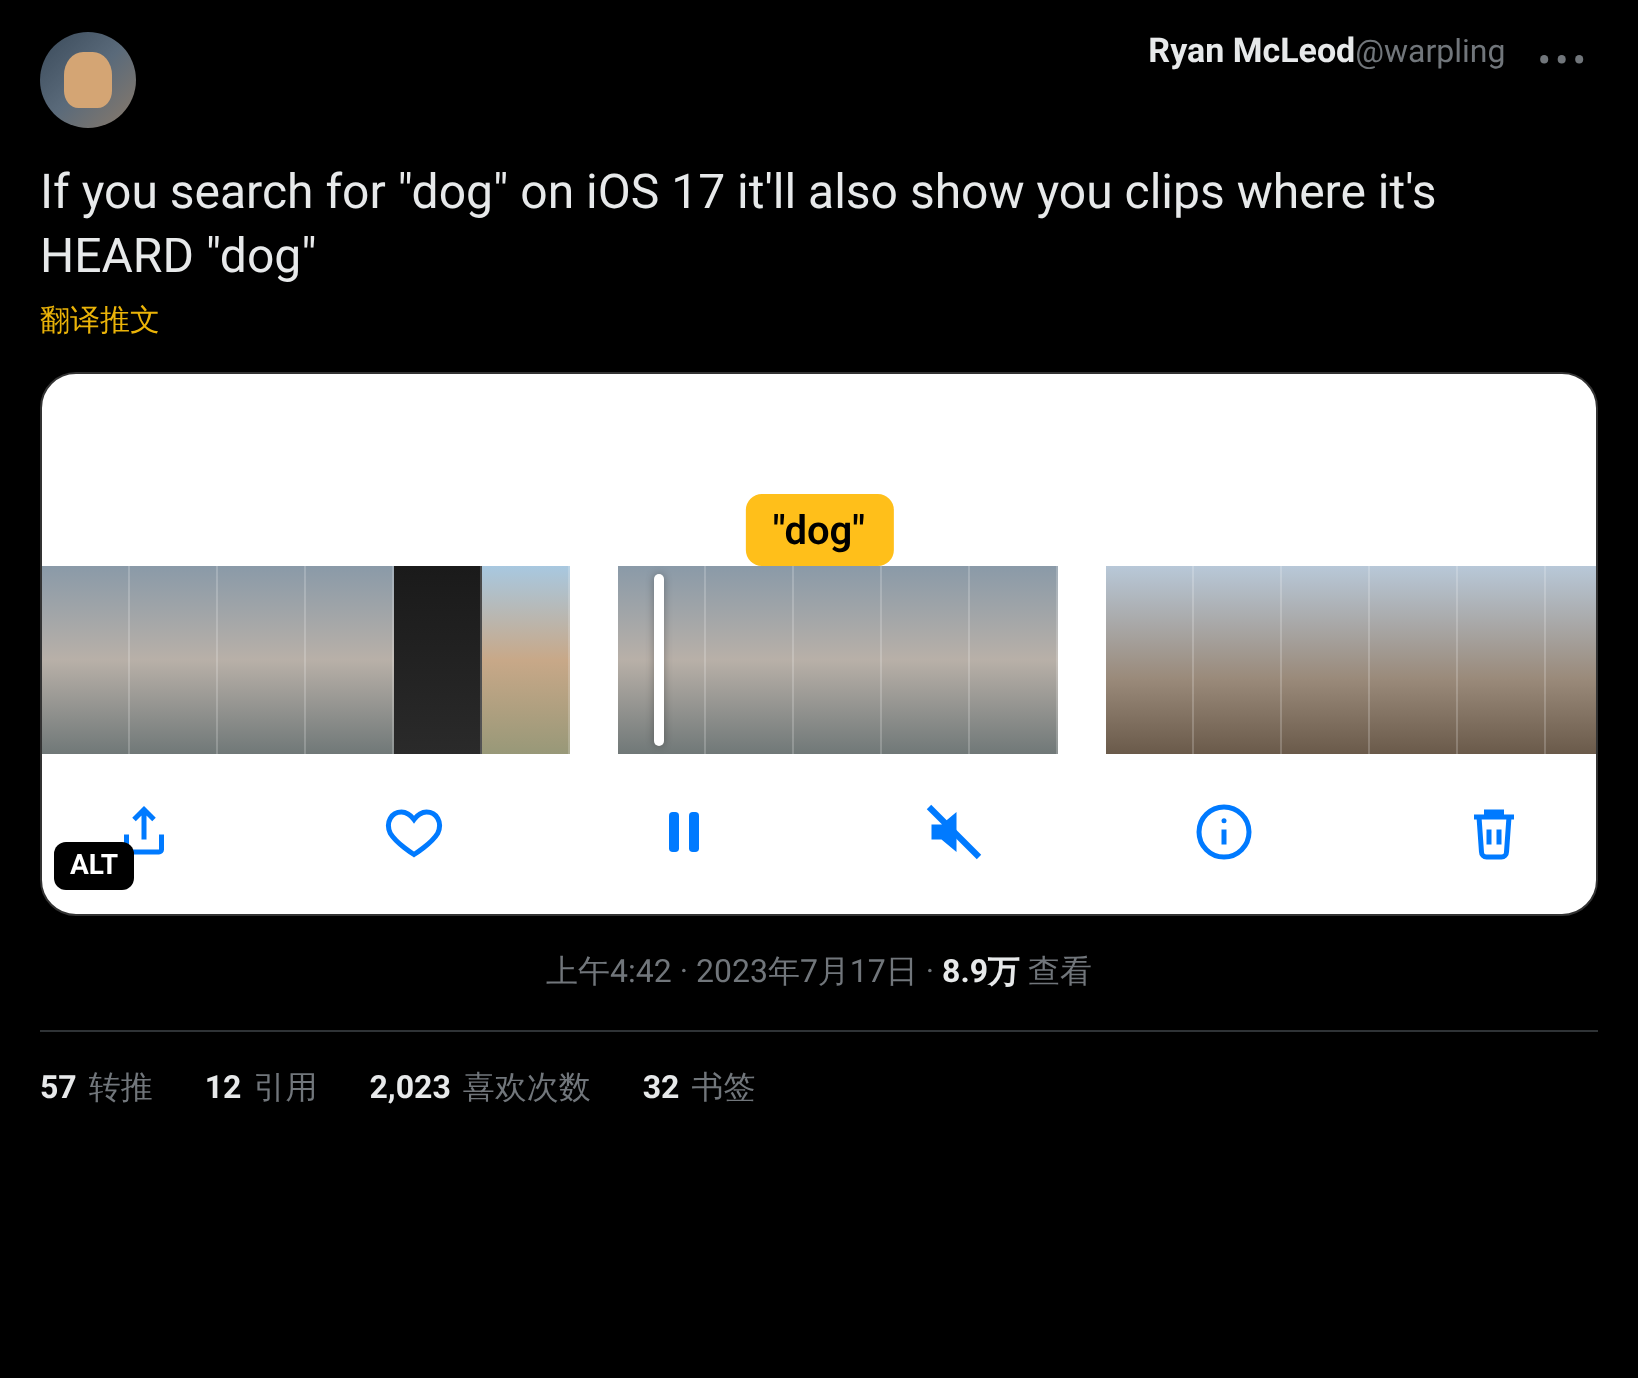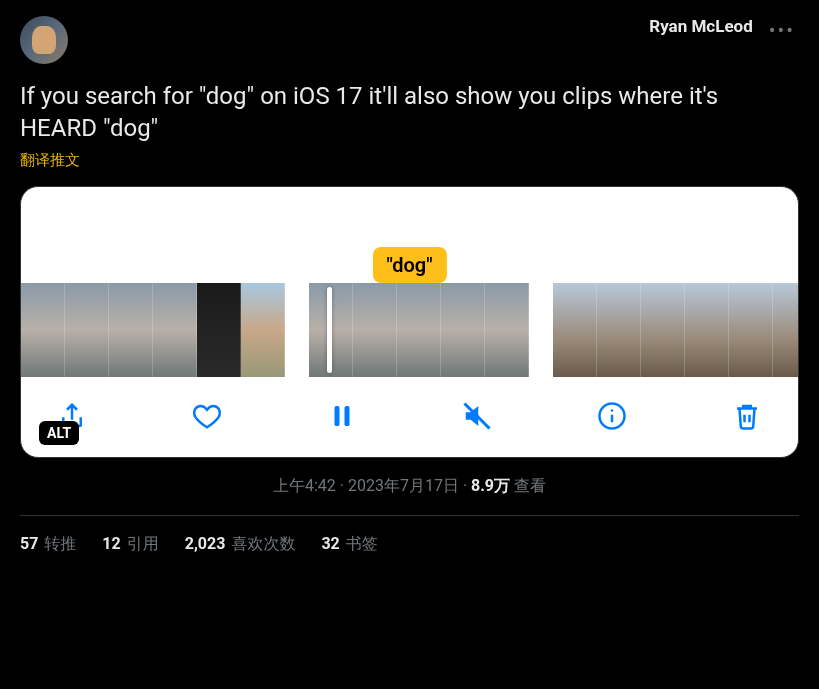--- a/index.html
+++ b/index.html
@@ -158,21 +158,21 @@
   .tool-icon svg {
     width: 30px;
     height: 30px;
     stroke: #007aff;
     fill: none;
     stroke-width: 2;
   }
   .alt-badge {
     position: absolute;
     bottom: 12px;
-    left: 18px;
+    left: 6px;
     background: #000;
     color: #fff;
     font-weight: 700;
     font-size: 14px;
     padding: 4px 8px;
     border-radius: 6px;
   }
   .meta-line {
     margin-top: 18px;
     font-size: 16px;
@@ -204,20 +204,21 @@
 </style>
 </head>
 <body>
 
 <div class="tweet">
 
   <div class="header">
     <div class="avatar"></div>
     <div class="user-info">
       <div class="display-name">Ryan McLeod</div>
+      <div class="handle">@warpling</div>
     </div>
     <div class="more-btn">•••</div>
   </div>
 
   <div class="tweet-text">If you search for "dog" on iOS 17 it'll also show you clips where it's HEARD "dog"</div>
 
   <a class="translate-link">翻译推文</a>
 
   <div class="media-card">
     <div class="media-top">

